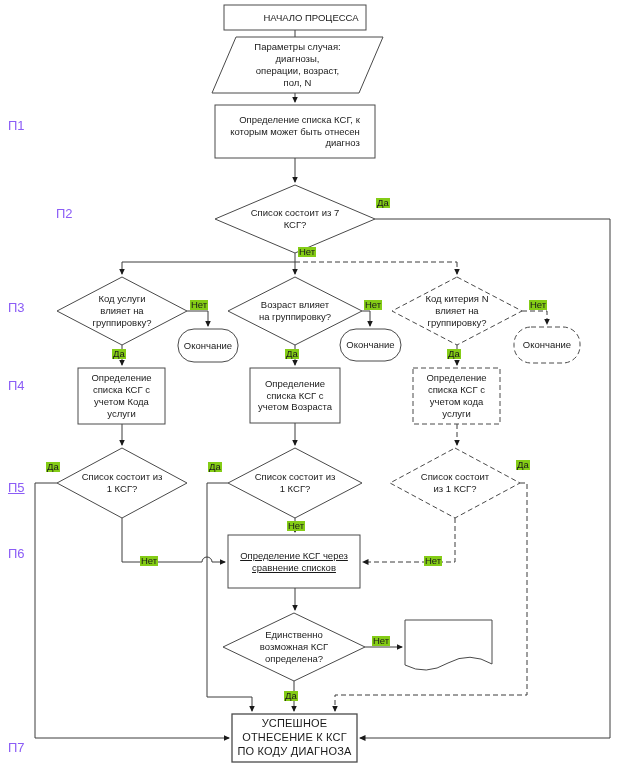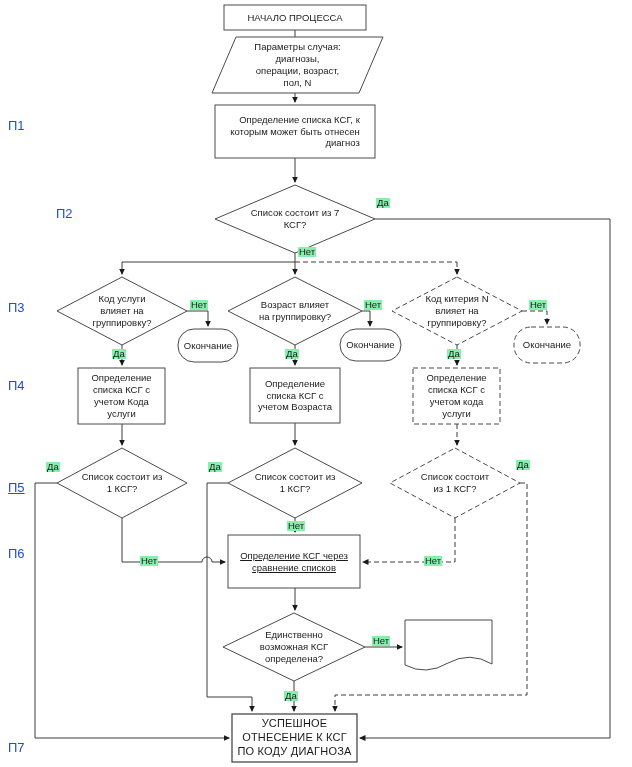--- a/index.html
+++ b/index.html
@@ -3,22 +3,22 @@
 <meta charset="utf-8">
 <style>
   html,body{margin:0;padding:0;background:#ffffff;}
   .canvas{position:relative;width:632px;height:767px;background:#ffffff;
           font-family:"Liberation Sans",sans-serif;color:#1a1a1a;overflow:hidden;}
   .canvas svg{position:absolute;left:0;top:0;}
   .lbl{position:absolute;display:flex;align-items:center;justify-content:center;
        text-align:center;white-space:pre-line;font-size:9.5px;line-height:1.25;}
   .u{text-decoration:underline;}
   .big{font-size:11px;letter-spacing:.2px;}
-  .rowlbl{position:absolute;font-size:13px;color:#1d4ed8;}
-  .edge{position:absolute;font-size:9.5px;background:#86efac;padding:0 1px;line-height:1.1;}
+  .rowlbl{position:absolute;font-size:13px;color:#8b5cf6;}
+  .edge{position:absolute;font-size:9.5px;background:#84cc16;padding:0 1px;line-height:1.1;}
 </style>
 </head>
 <body>
 
 <div class="canvas">
 
   <svg width="632" height="767" viewBox="0 0 632 767">
     <defs>
       <marker id="arr" markerWidth="8" markerHeight="7" refX="5.5" refY="3" orient="auto">
         <path d="M0,0 L6.5,3 L0,6 Z" fill="#1a1a1a"></path>
@@ -81,21 +81,21 @@
   </svg>
 
   <div class="rowlbl" style="left:8px;top:118px;">П1</div>
   <div class="rowlbl" style="left:8px;top:206px;margin-left:48px;">П2</div>
   <div class="rowlbl" style="left:8px;top:300px;">П3</div>
   <div class="rowlbl" style="left:8px;top:378px;">П4</div>
   <div class="rowlbl" style="left:8px;top:480px;text-decoration:underline;">П5</div>
   <div class="rowlbl" style="left:8px;top:546px;">П6</div>
   <div class="rowlbl" style="left:8px;top:740px;">П7</div>
 
-  <div class="lbl" style="left:224px;top:5px;width:142px;height:25px;">НАЧАЛО ПРОЦЕССА</div>
+  <div class="lbl" style="left:224px;top:5px;width:142px;height:25px;padding-left:16px;">НАЧАЛО ПРОЦЕССА</div>
   <div class="lbl" style="left:212px;top:37px;width:171px;height:56px;">Параметры случая:
 диагнозы,
 операции, возраст,
 пол, N</div>
   <div class="lbl" style="left:215px;top:105px;width:160px;height:53px;text-align:right;">Определение списка КСГ, к
 которым может быть отнесен
 диагноз</div>
   <div class="lbl" style="left:225px;top:187px;width:140px;height:64px;">Список состоит из 7
 КСГ?</div>
   <div class="lbl" style="left:62px;top:279px;width:120px;height:64px;">Код услуги

